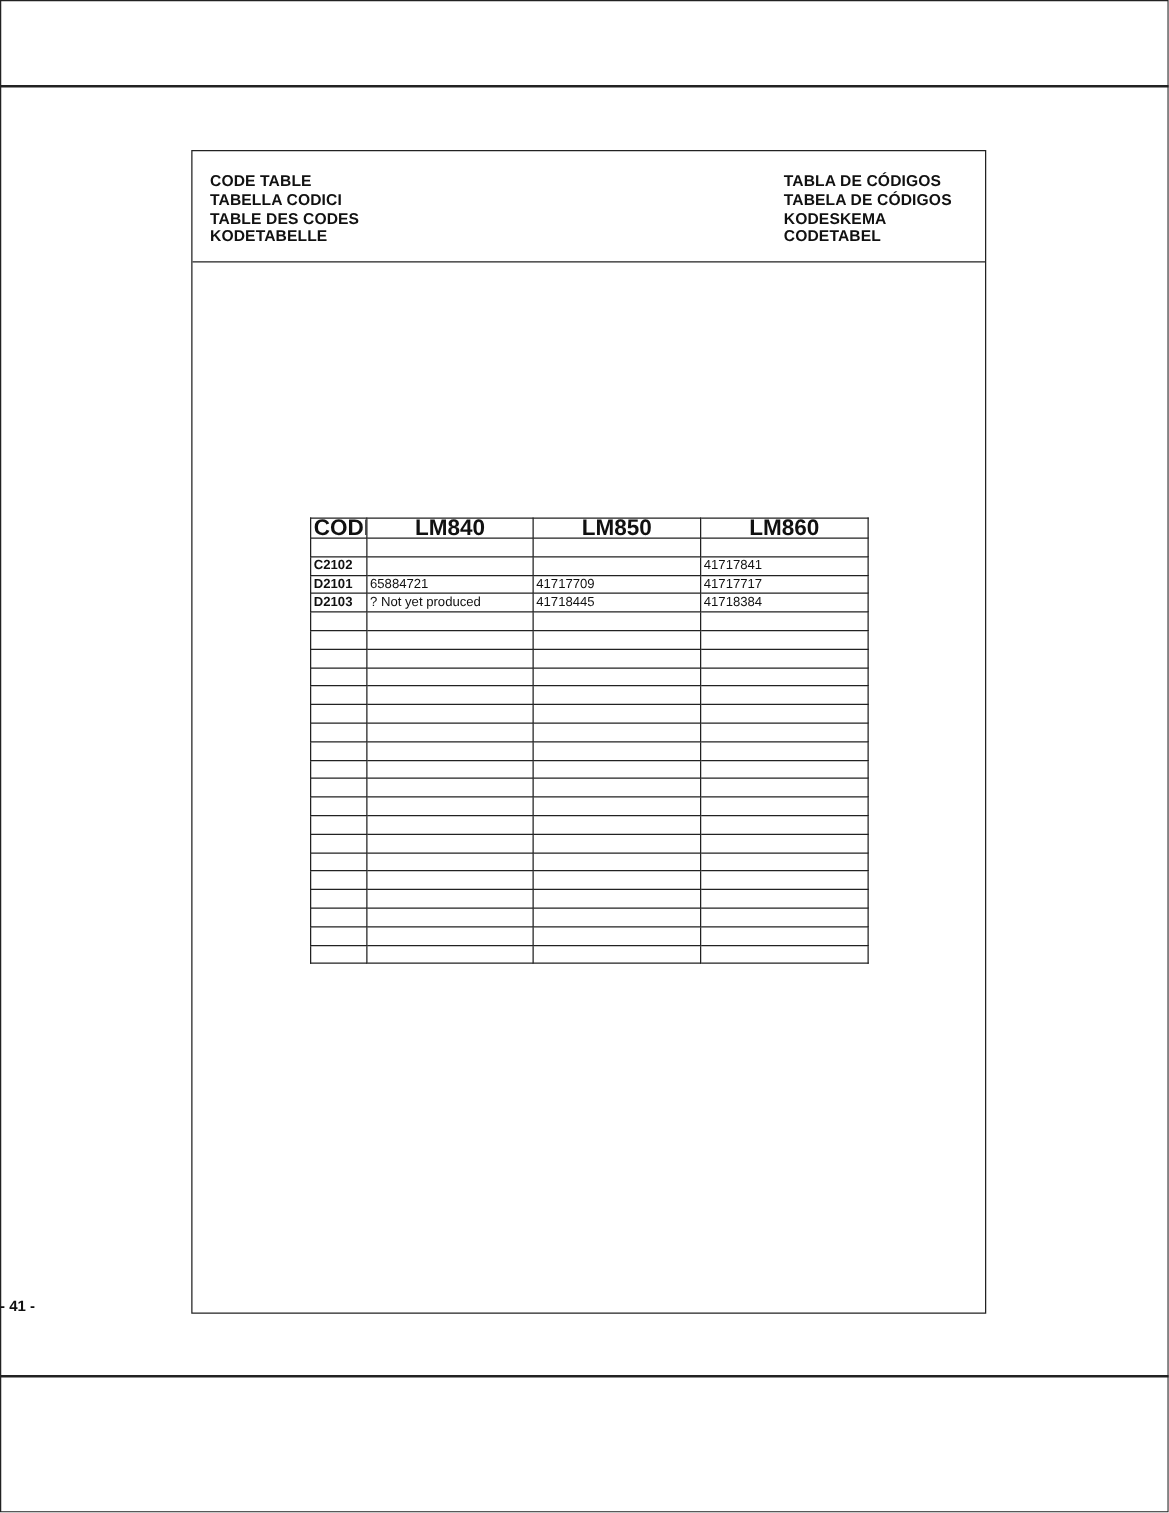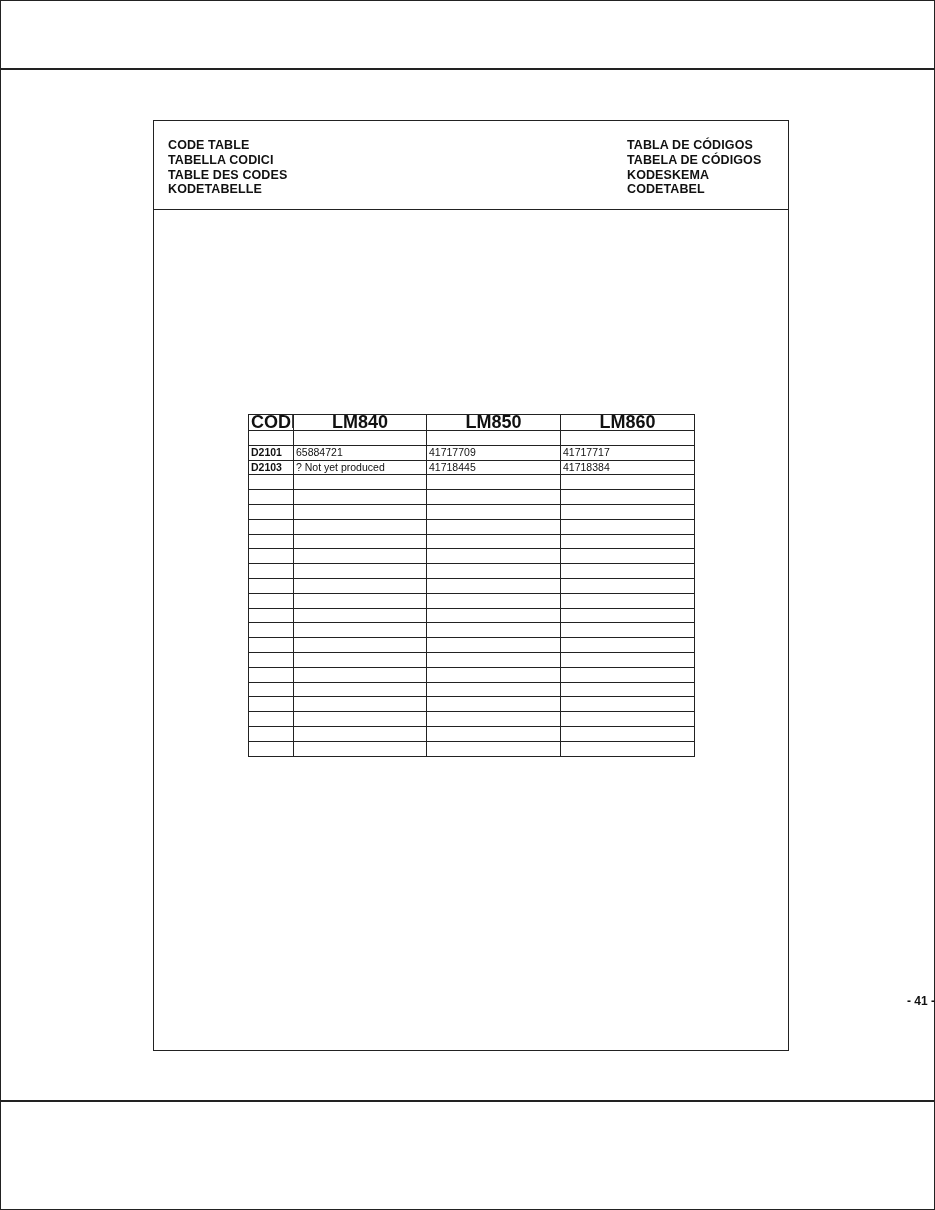--- a/index.html
+++ b/index.html
@@ -10,21 +10,21 @@
   .page-header { position:absolute; left:0; top:0; width:100%; height:89px; border-bottom:1.5px solid #222; box-sizing:border-box; }
   .hdr-col { position:absolute; top:17px; font-weight:bold; font-size:12.5px; line-height:14.8px; letter-spacing:0.1px; }
   .hdr-left { left:14px; }
   .hdr-right { left:473px; }
   .hdr-col div { white-space:nowrap; }
   table.codes { position:absolute; left:248px; top:414px; width:446px; border-collapse:collapse; table-layout:fixed; }
   table.codes th, table.codes td { border:1.5px solid #222; padding:0 2px; height:13.8px; font-size:10.5px; line-height:13px; white-space:nowrap; overflow:hidden; text-align:left; }
   table.codes th { font-size:18px; font-weight:bold; text-align:center; height:15px; line-height:15px; }
   table.codes th.code-h { text-align:left; padding-left:2px; }
   table.codes td.code { font-weight:bold; }
-  .page-num { position:absolute; left:0; width:935px; top:994px; text-align:right; font-size:12px; font-weight:bold; }
+  .page-num { position:absolute; left:0; width:935px; top:1038px; text-align:left; font-size:12px; font-weight:bold; }
 </style>
 </head>
 <body>
 
 <div class="frame"></div>
 <div class="hline" style="top:68px;"></div>
 <div class="hline" style="top:1100px;"></div>
 
 <div class="page">
   <div class="page-header">
@@ -59,20 +59,26 @@
     </tr>
   </thead>
   <tbody id="tbody">
     <tr>
       <td class="code"></td>
       <td></td>
       <td></td>
       <td></td>
     </tr>
     <tr>
+      <td class="code">C2102</td>
+      <td></td>
+      <td></td>
+      <td>41717841</td>
+    </tr>
+    <tr>
       <td class="code">D2101</td>
       <td>65884721</td>
       <td>41717709</td>
       <td>41717717</td>
     </tr>
     <tr>
       <td class="code">D2103</td>
       <td>? Not yet produced</td>
       <td>41718445</td>
       <td>41718384</td>

